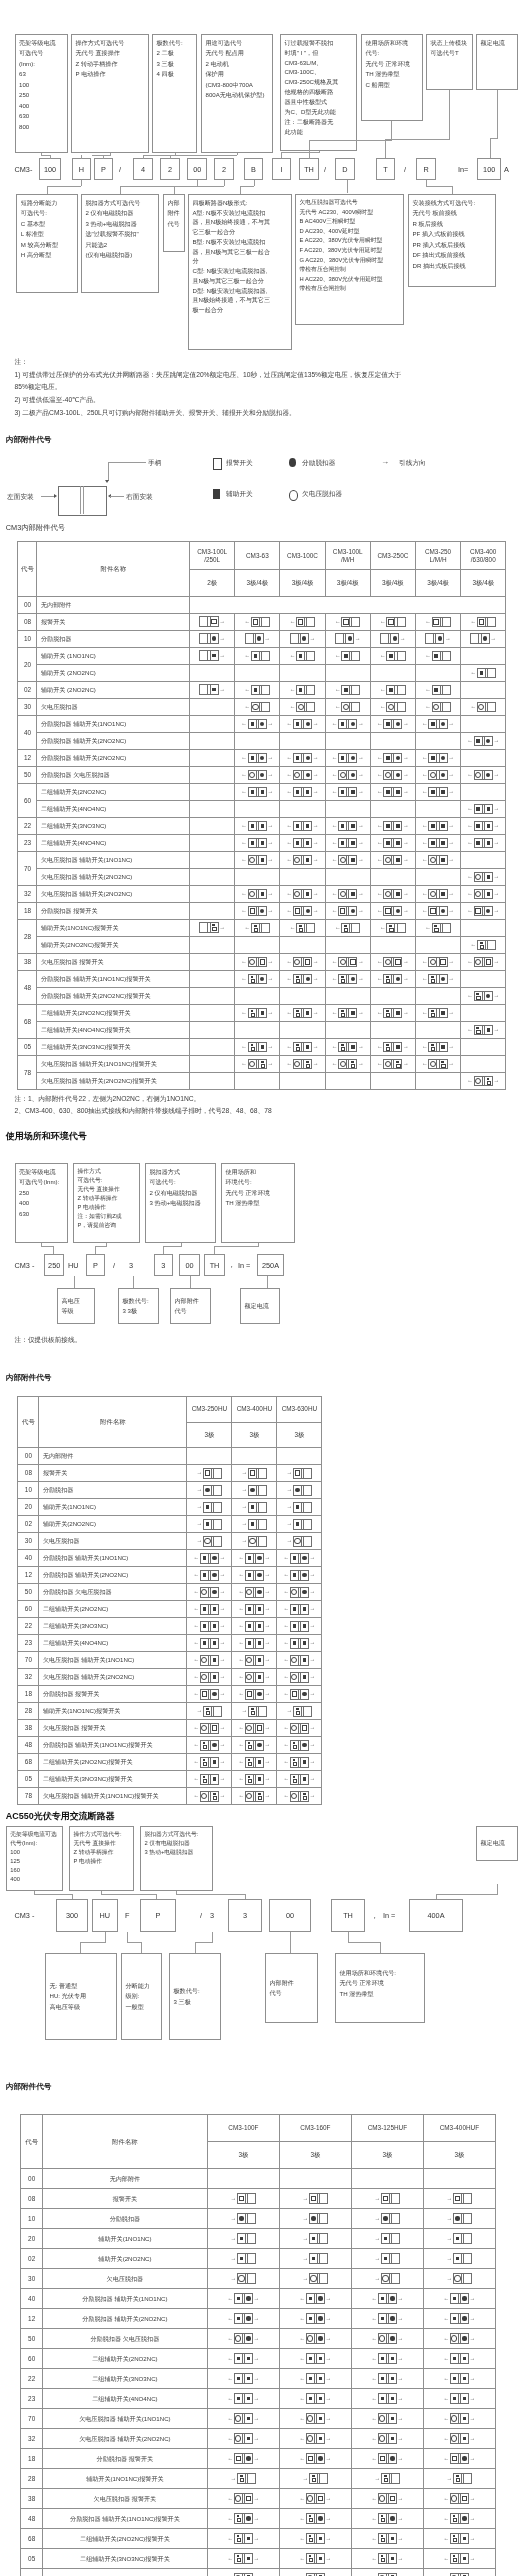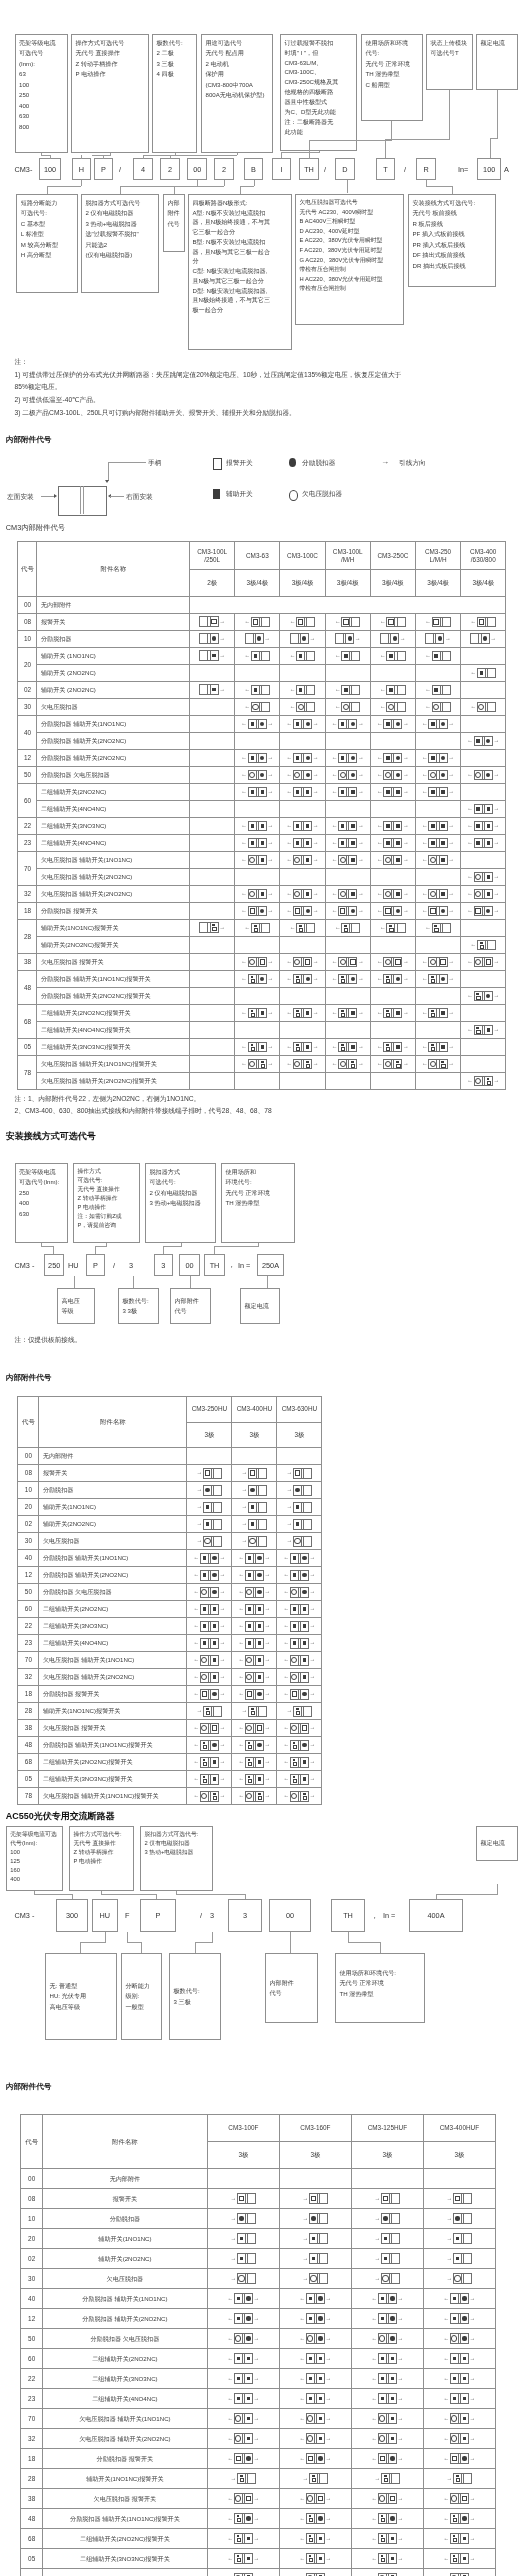--- a/index.html
+++ b/index.html
@@ -187,21 +187,21 @@
   <div class="lg-big-x" style="left:213px;top:489px"></div>
   <div class="lg-label" style="left:226px;top:490px">辅助开关</div>
   <div class="lg-big-u" style="left:289px;top:490px"></div>
   <div class="lg-label" style="left:302px;top:490px">欠电压脱扣器</div>
 
   <div class="h-md" style="left:5.8px;top:523px">CM3内部附件代号</div>
   <div id="table1-host"></div>
   <div class="note" style="left:14.5px;top:1093px;width:499px;line-height:1.8">注：1、内部附件代号22，左侧为2NO2NC，右侧为1NO1NC。
       2、CM3-400、630、800抽出式接线和内部附件带接线端子排时，代号28、48、68、78</div>
 
-  <div class="h-lg" style="left:5.8px;top:1130px">安装接线方式可选代号</div>
+  <div class="h-lg" style="left:5.8px;top:1130px">使用场所和环境代号</div>
 
   <div class="obox" style="left:14.5px;top:1163px;width:53px;height:80px">壳架等级电流
 可选代号(Inm):
 250
 400
 630</div>
   <div class="obox" style="left:73px;top:1163px;width:67px;height:80px;font-size:5.8px;line-height:1.55">操作方式
 可选代号:
 无代号 直接操作
 Z 转动手柄操作

